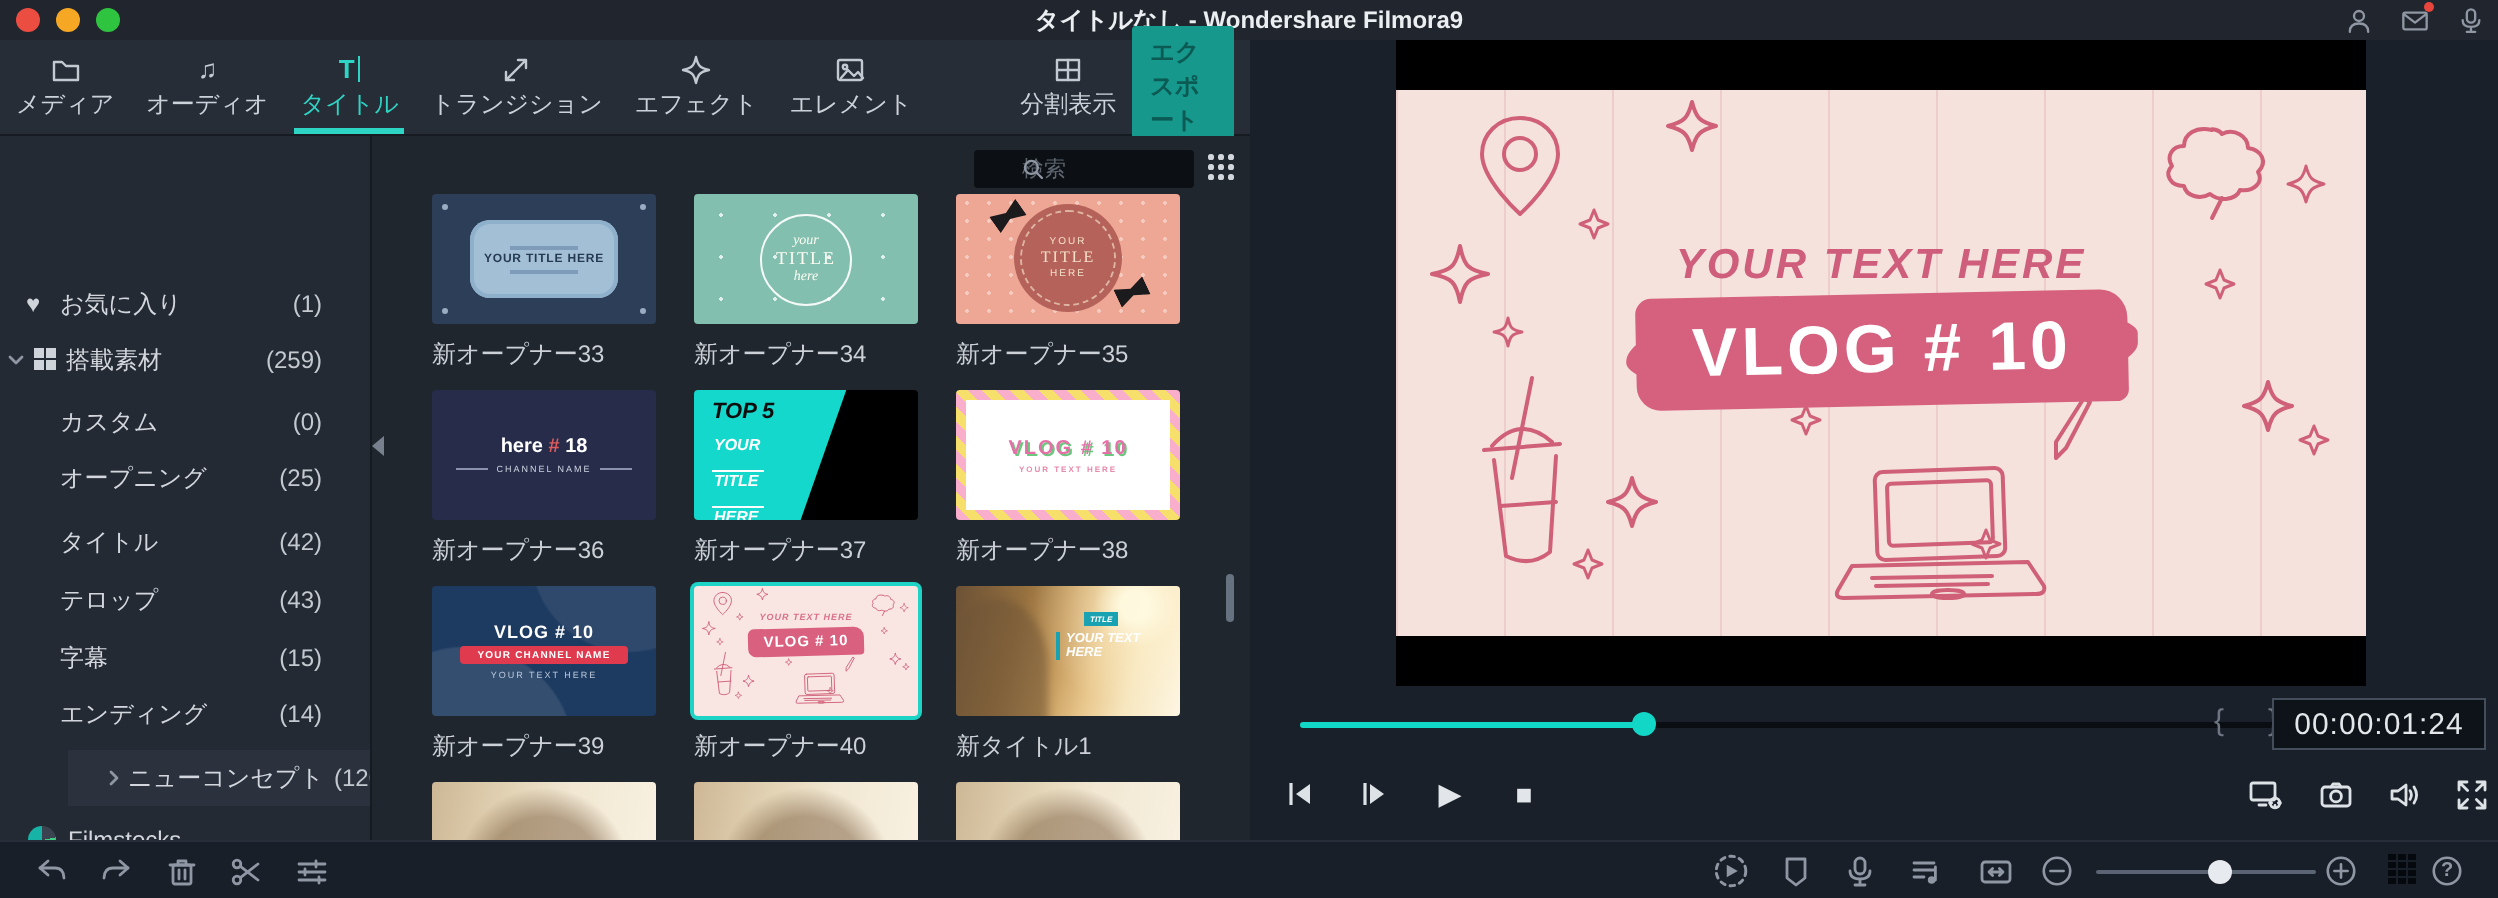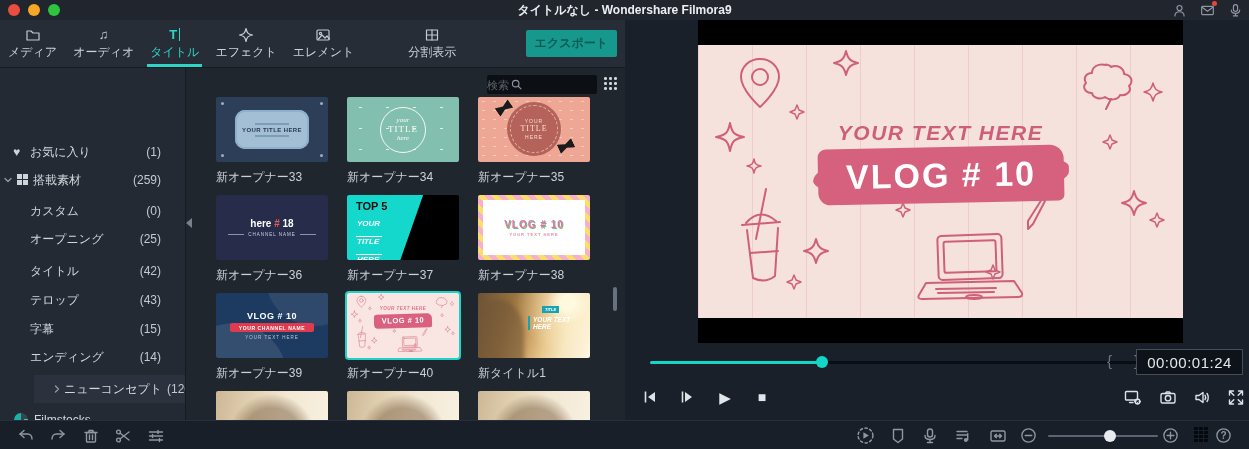--- a/index.html
+++ b/index.html
@@ -45,21 +45,21 @@
   .s-grid i { background:#cfd4da; }
   .s-pie { position:absolute; left:14px; width:14px; height:14px; border-radius:50%;
            background:conic-gradient(#3a434f 0 22%, #41cf86 22% 55%, #17b3a6 55% 100%); }
 
   
   .library { position:absolute; left:185px; top:68px; width:440px; height:352px; background:#20262e;
              border-left:1px solid #161b22; overflow:hidden; }
   .collapse { position:absolute; left:0px; top:150px; width:0; height:0;
               border-top:5px solid transparent; border-bottom:5px solid transparent; border-right:6px solid #77808d; }
   .searchbox { position:absolute; left:301px; top:7px; width:110px; height:19px; background:#0c1014;
-               border-radius:2px; display:flex; align-items:center; }
+               border-radius:2px; display:flex; align-items:center; padding-left:24px; }
   .searchbox input { background:transparent; border:none; outline:none; color:#b9bec6; font-size:11px; width:70px;
                      font-family:"Liberation Sans", sans-serif; }
   .searchbox input::placeholder { color:#5d656f; }
   .search-ic { position:absolute; left:23px; top:3px; width:13px; height:13px; }
   .griddots { position:absolute; left:418px; top:9px; width:14px; height:14px;
               display:grid; grid-template-columns:repeat(3,2.6px); grid-template-rows:repeat(3,2.6px); gap:2.4px; }
   .griddots i { background:#d2d7dd; border-radius:50%; }
   .lib-scroll { position:absolute; right:8px; top:219px; width:4px; height:24px; background:#66727f; border-radius:2px; }
 
   .cell { position:absolute; width:112px; }
@@ -98,21 +98,21 @@
   
   .t36 { background:#262c49; display:flex; flex-direction:column; align-items:center; justify-content:center; }
   .t36-main { font-size:10px; font-weight:800; color:#fff; }
   .t36-hash { color:#e05c5c; }
   .t36-chan { display:flex; align-items:center; gap:4px; margin-top:3px; color:#cdd2e0; font-size:4.5px; letter-spacing:1px; }
   .t36-chan::before,.t36-chan::after { content:""; width:16px; height:1px; background:#8b92ad; }
   
   .t37 { background:#000; }
   .t37-left { position:absolute; left:0; top:0; bottom:0; width:68%; background:#15d8cc;
               clip-path:polygon(0 0,100% 0,70% 100%,0 100%); padding:5px 0 0 9px; }
-  .t37-top { font-size:11px; font-weight:800; color:#0d0d0d; }
+  .t37-top { font-size:11px; font-weight:800; font-style:italic; color:#0d0d0d; }
   .t37-w { display:inline-block; font-size:8px; font-weight:800; font-style:italic; color:#fff;
            border-top:1px solid #fff; padding:0 3px 0 1px; }
   .t37-w.first { border-top:none; }
   
   .t38 { background:repeating-linear-gradient(45deg,#f9aecb 0 5px,#f7df6b 5px 10px); }
   .t38-inner { position:absolute; inset:5px; background:#fff; display:flex; flex-direction:column; align-items:center; justify-content:center; }
   .t38-main { font-size:10px; font-weight:800; color:#e570a8; letter-spacing:1px; text-shadow:1px 1px 0 #6cc77e; }
   .t38-sub { font-size:4px; font-weight:700; color:#e789ab; letter-spacing:1px; margin-top:2px; }
   
   .t39 { background:#1d3a60;
@@ -274,20 +274,28 @@
     </div>
     <div class="tab active">
       <span class="ticon">
           <span class="title-glyph">T</span>
         </span>
       <span>タイトル</span>
     </div>
     <div class="tab">
       <span class="ticon">
         <svg class="ic-tab" width="16" height="16" viewBox="0 0 16 16">
+            <path d="M3 13 L13 3 M13 3 h-4 M13 3 v4 M3 13 h4 M3 13 v-4"></path>
+          </svg>
+      </span>
+      <span>トランジション</span>
+    </div>
+    <div class="tab">
+      <span class="ticon">
+        <svg class="ic-tab" width="16" height="16" viewBox="0 0 16 16">
             <path d="M8 1.5 C9 6 10 7 14.5 8 C10 9 9 10 8 14.5 C7 10 6 9 1.5 8 C6 7 7 6 8 1.5 Z"></path>
           </svg>
       </span>
       <span>エフェクト</span>
     </div>
     <div class="tab">
       <span class="ticon">
         <svg class="ic-tab" width="16" height="16" viewBox="0 0 16 16">
             <rect x="2" y="3" width="12" height="10" rx="1"></rect>
             <circle cx="5.5" cy="6.5" r="1.1"></circle>

